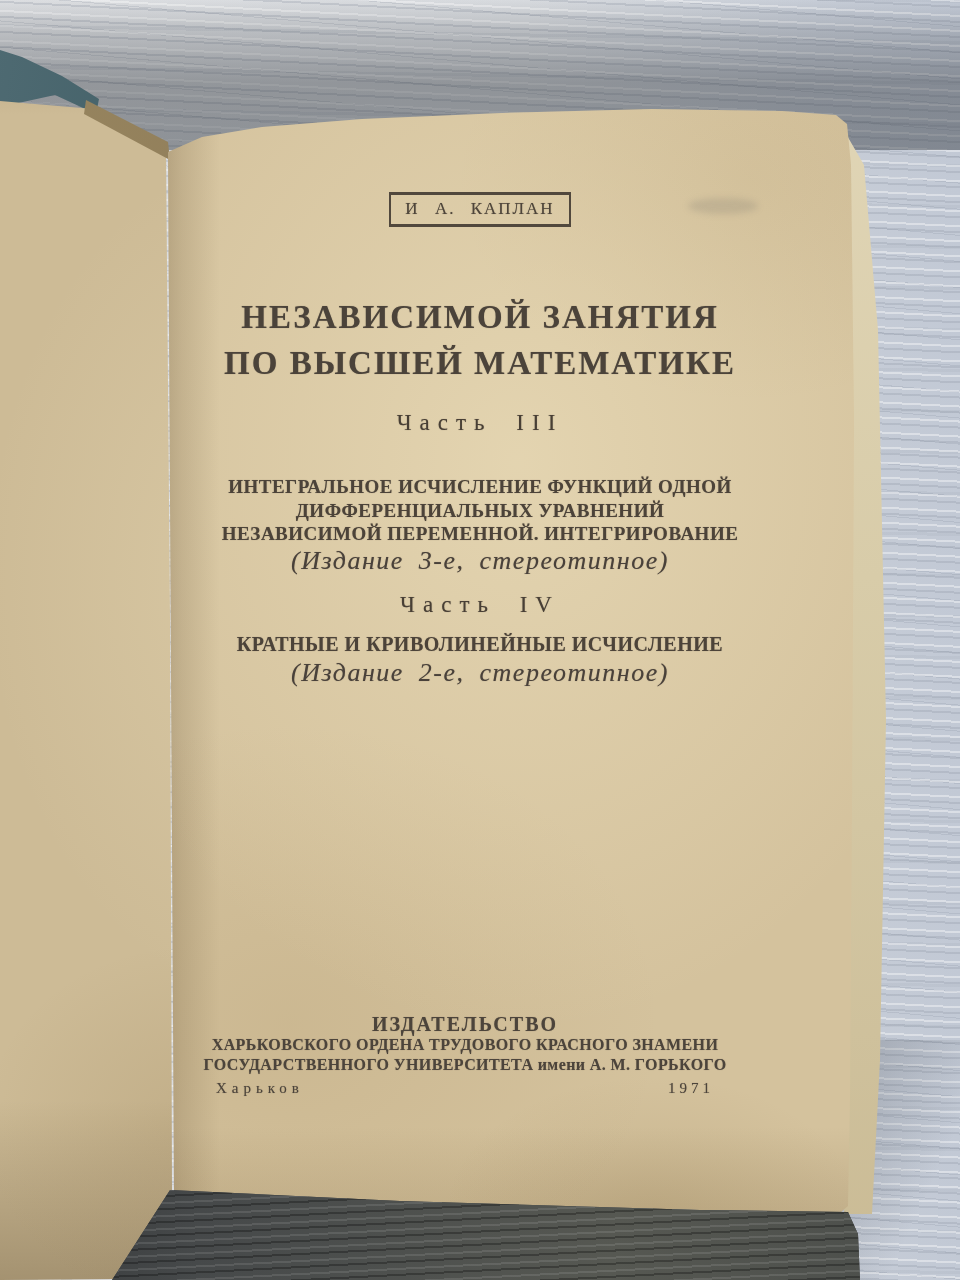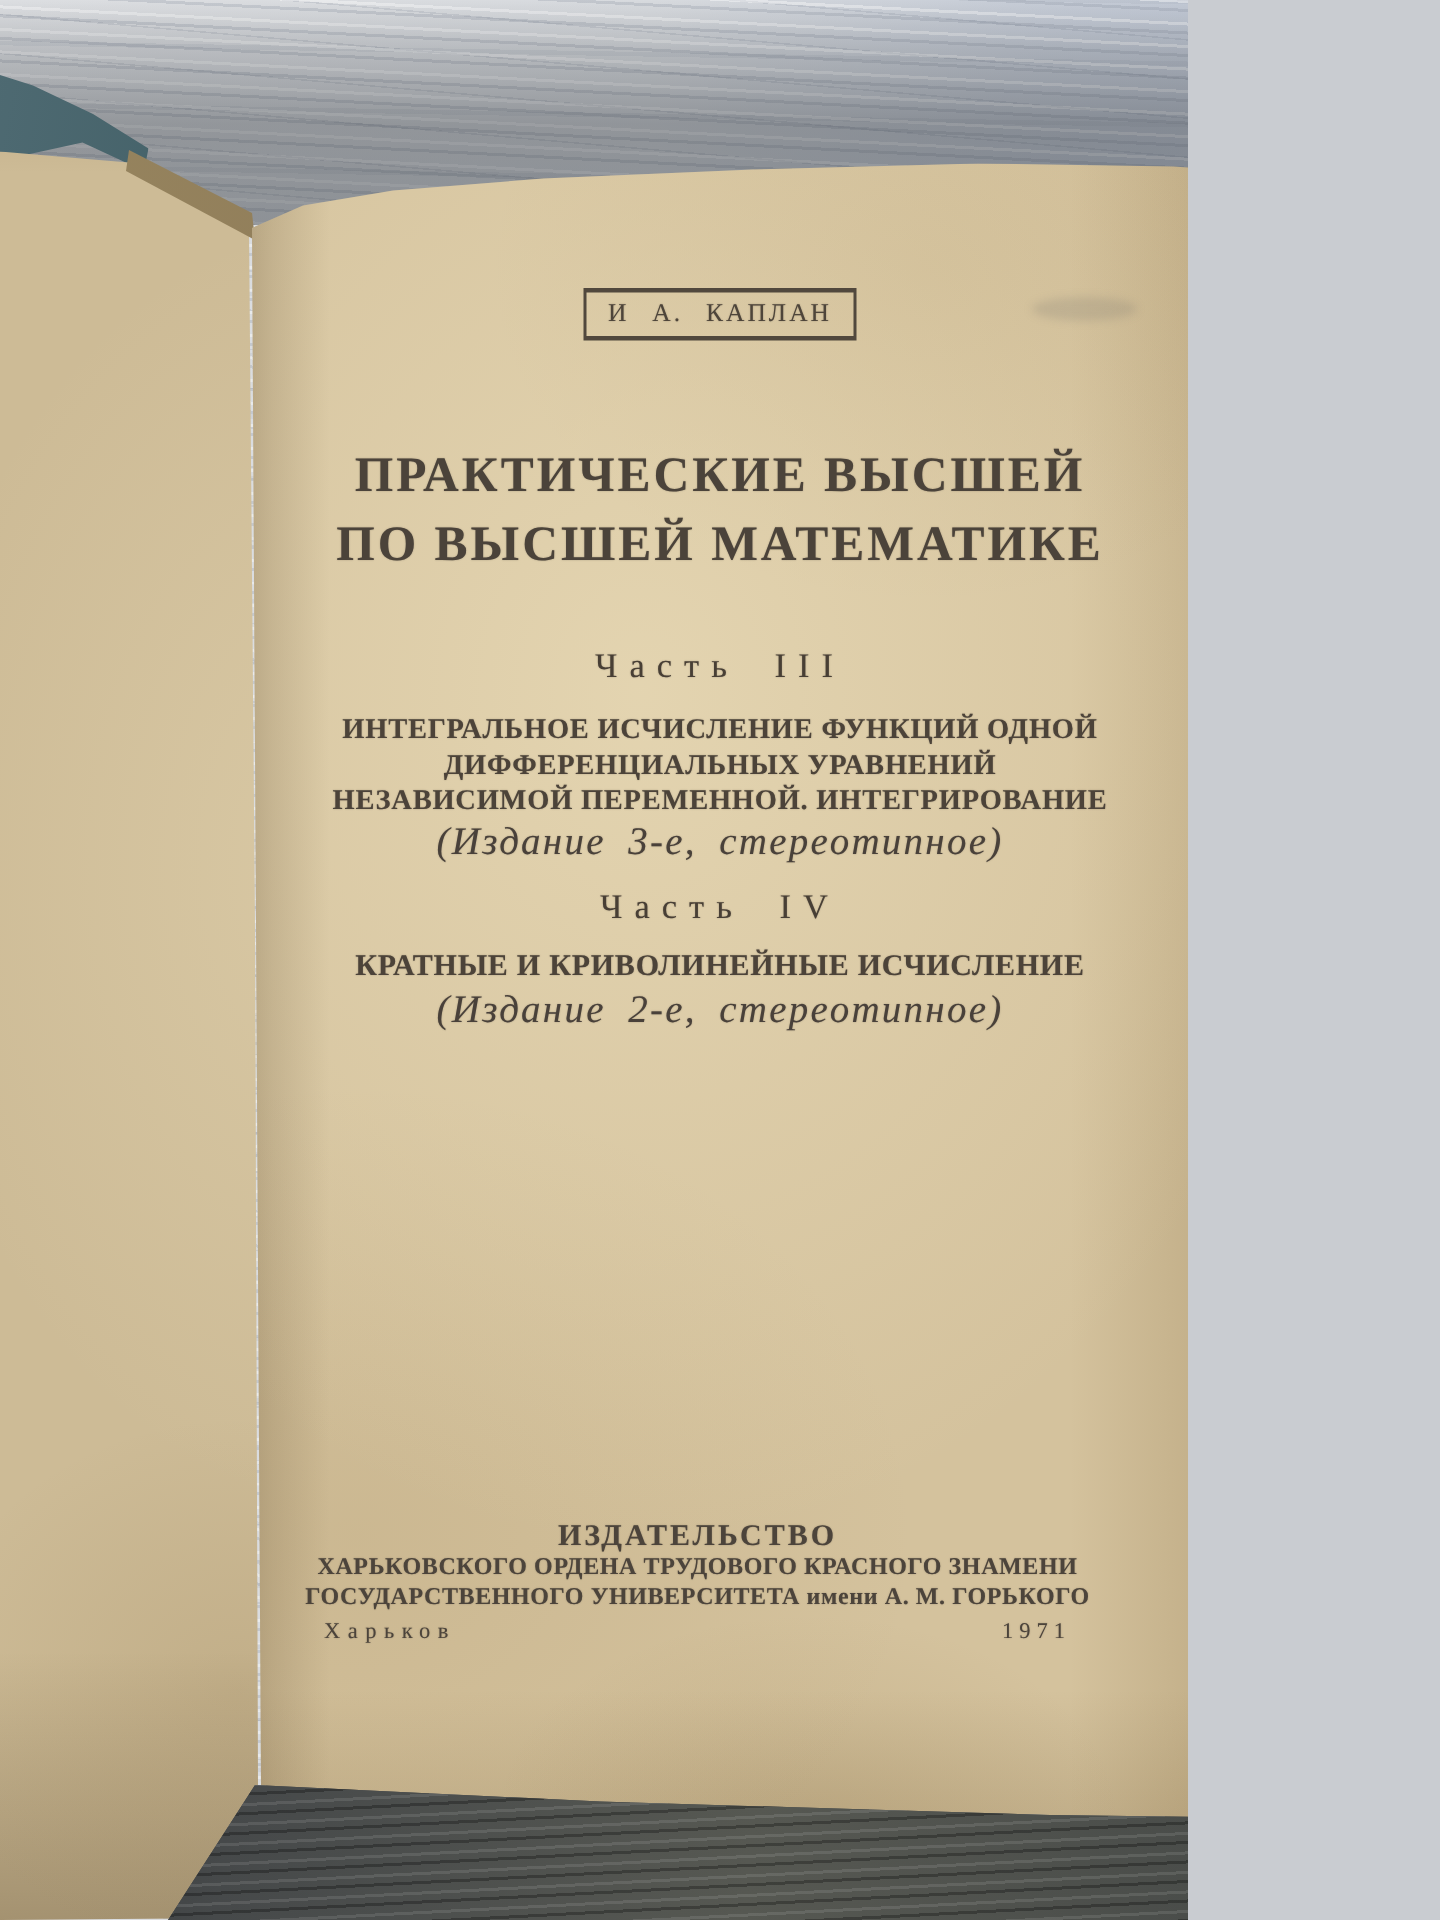--- a/index.html
+++ b/index.html
@@ -1,16 +1,16 @@
 <!DOCTYPE html>
 <html><head>
 <meta charset="utf-8">
 <style>
   html,body{margin:0;padding:0;background:#c9ccd1;}
-  .scene{position:relative;width:792px;height:1280px;overflow:hidden;
+  .scene{position:relative;width:960px;height:1280px;overflow:hidden;
          font-family:"Liberation Serif","DejaVu Serif",serif;}
   .abs{position:absolute;}
 
   
   .wood{inset:0;
     background-color:#d6d9de;
     background-image:
       repeating-linear-gradient(183deg,
         rgba(255,255,255,.40) 0 2px, rgba(255,255,255,0) 2px 6px,
         rgba(140,148,162,.28) 6px 8px, rgba(140,148,162,0) 8px 15px),
@@ -76,21 +76,21 @@
     background:rgba(125,119,110,.22);filter:blur(3px);}
 
   
   .txt{position:absolute;left:180px;width:600px;text-align:center;
        color:#4a4138;text-shadow:0 0 1px rgba(74,65,56,.45);}
   .author-row{top:192px;}
   .author-box{display:inline-block;border:2px solid #51483d;border-top-width:3px;border-bottom-width:3px;
        padding:4px 14px 5px;font-size:17px;letter-spacing:2px;word-spacing:9px;color:#4e453a;}
   .main-title{top:294px;font-size:33px;font-weight:bold;letter-spacing:2px;line-height:46px;color:#4b433a;}
   .part-head{font-size:23px;letter-spacing:8px;word-spacing:10px;color:#483f35;}
-  .part3-head{top:431px;}
+  .part3-head{top:410px;}
   .part4-head{top:592px;}
   .sub{font-weight:bold;font-size:19px;letter-spacing:.5px;line-height:23.5px;color:#4c4339;}
   .part3-sub{top:475px;}
   .part4-sub{top:633px;font-size:20px;}
   .edition{font-style:italic;font-size:26px;letter-spacing:1.5px;word-spacing:7px;color:#49413a;}
   .ed3{top:546px;}
   .ed4{top:658px;font-family:Liberation Serif, serif;}
   .imprint{top:1014px;left:172px;width:586px;font-weight:bold;font-size:16px;
        letter-spacing:.4px;line-height:20.5px;color:#4c443b;}
   .imprint .first{font-size:20px;letter-spacing:2px;}
@@ -116,21 +116,21 @@
 
   <div class="abs title-page">
     <div class="abs gutter-shade"></div>
     <div class="abs smudge"></div>
 
     <div class="txt author-row">
       <span class="author-box">И А. КАПЛАН</span>
     </div>
 
     <div class="txt main-title">
-      <div>ПРАКТИЧЕСКИЕ ВЫСШЕЙ</div>
+      <div>НЕЗАВИСИМОЙ ЗАНЯТИЯ</div>
       <div>ПО ВЫСШЕЙ МАТЕМАТИКЕ</div>
     </div>
 
     <div class="txt part-head part3-head">Часть III</div>
 
     <div class="txt sub part3-sub">
       <div>ИНТЕГРАЛЬНОЕ ИСЧИСЛЕНИЕ ФУНКЦИЙ ОДНОЙ</div>
       <div>ДИФФЕРЕНЦИАЛЬНЫХ УРАВНЕНИЙ</div>
       <div>НЕЗАВИСИМОЙ ПЕРЕМЕННОЙ. ИНТЕГРИРОВАНИЕ</div>
     </div>

